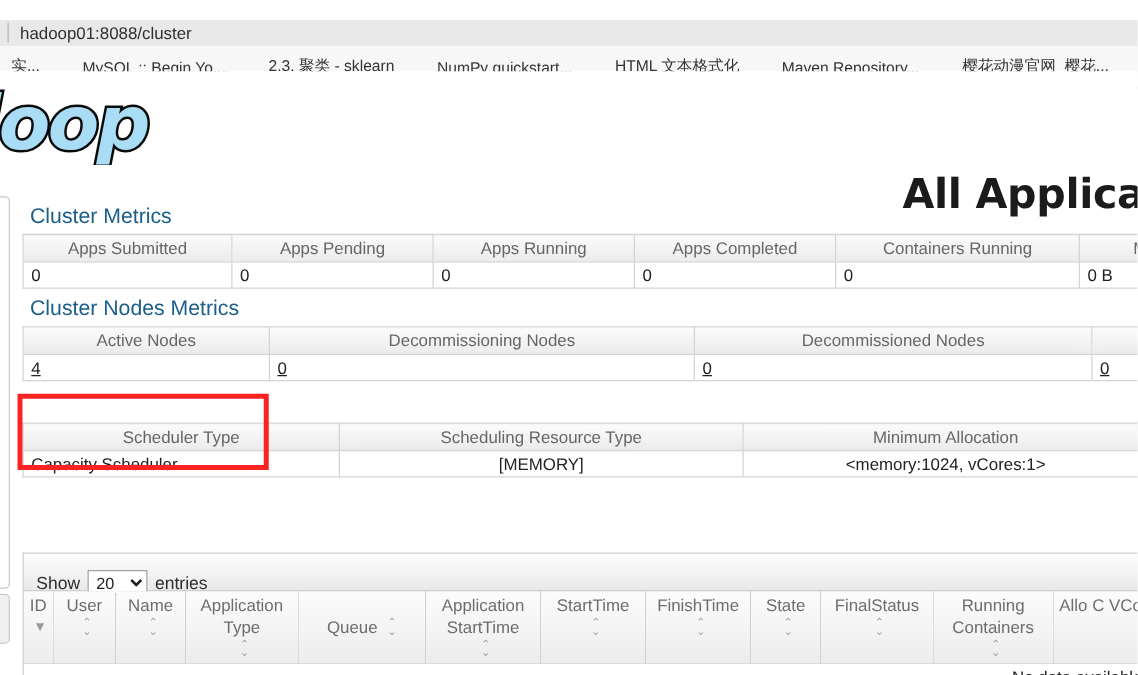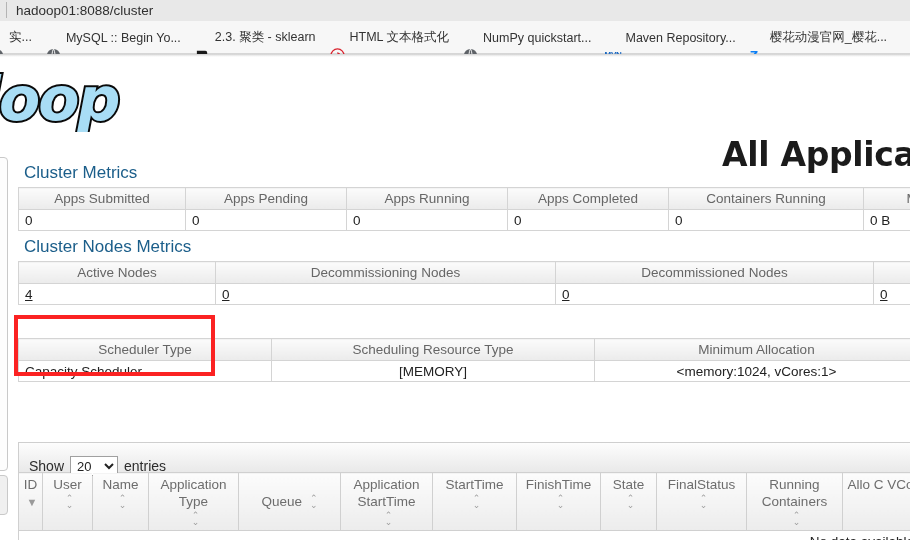--- a/index.html
+++ b/index.html
@@ -6,21 +6,21 @@
   html, body {
     margin: 0; padding: 0;
     width: 910px; height: 540px;
     overflow: hidden;
     background: #ffffff;
     font-family: "Liberation Sans", sans-serif;
   }
 
   
   #browser-chrome {
-    position: absolute; left: 0; top: 0; width: 910px; height: 57px;
+    position: absolute; left: 0; top: 16px; width: 910px; height: 57px;
   }
   #url-strip {
     position: absolute; left: 0; top: 0; width: 910px; height: 21px;
     background: #e8e8e8;
   }
   #url-divider {
     position: absolute; left: 6px; top: 2px; width: 1px; height: 16px;
     background: #b4b4b4;
   }
   #url-text {
@@ -267,37 +267,37 @@
         <span class="bm-icon">
           <svg width="15" height="15" viewBox="0 0 16 16">
               <path d="M2 3h9a2 2 0 0 1 2 2v8H4a2 2 0 0 0-2 2z" fill="#1a1a1a"></path>
               <path d="M4 13h9v1H4z" fill="#1a1a1a"></path>
             </svg>
         </span>
         <span class="bm-label">2.3. 聚类 - sklearn</span>
       </div>
 
       <div class="bookmark">
+        <span class="bm-icon globe-ic">
+          <svg width="15" height="15" viewBox="0 0 16 16">
+              <circle cx="8" cy="8" r="7" fill="#5f6368"></circle>
+              <path d="M1.3 8h13.4M8 1.2c2 2 2 11.6 0 13.6M8 1.2c-2 2-2 11.6 0 13.6" stroke="#fff" stroke-width="1" fill="none"></path>
+            </svg>
+        </span>
+        <span class="bm-label">NumPy quickstart...</span>
+      </div>
+
+      <div class="bookmark">
         <span class="bm-icon">
           <svg width="15" height="15" viewBox="0 0 16 16">
               <circle cx="8" cy="8" r="7" fill="none" stroke="#d9232e" stroke-width="1.4"></circle>
               <path d="M5 10.5c2.5-1 4-3 3.5-5C10.5 6 11.5 8 10 10.5" stroke="#d9232e" stroke-width="1.3" fill="none"></path>
             </svg>
         </span>
         <span class="bm-label">HTML 文本格式化</span>
-      </div>
-
-      <div class="bookmark">
-        <span class="bm-icon globe-ic">
-          <svg width="15" height="15" viewBox="0 0 16 16">
-              <circle cx="8" cy="8" r="7" fill="#5f6368"></circle>
-              <path d="M1.3 8h13.4M8 1.2c2 2 2 11.6 0 13.6M8 1.2c-2 2-2 11.6 0 13.6" stroke="#fff" stroke-width="1" fill="none"></path>
-            </svg>
-        </span>
-        <span class="bm-label">NumPy quickstart...</span>
       </div>
 
       <div class="bookmark">
         <span class="bm-icon">
           <span class="mvn-ic">MVN</span>
         </span>
         <span class="bm-label">Maven Repository...</span>
       </div>
 
       <div class="bookmark">

